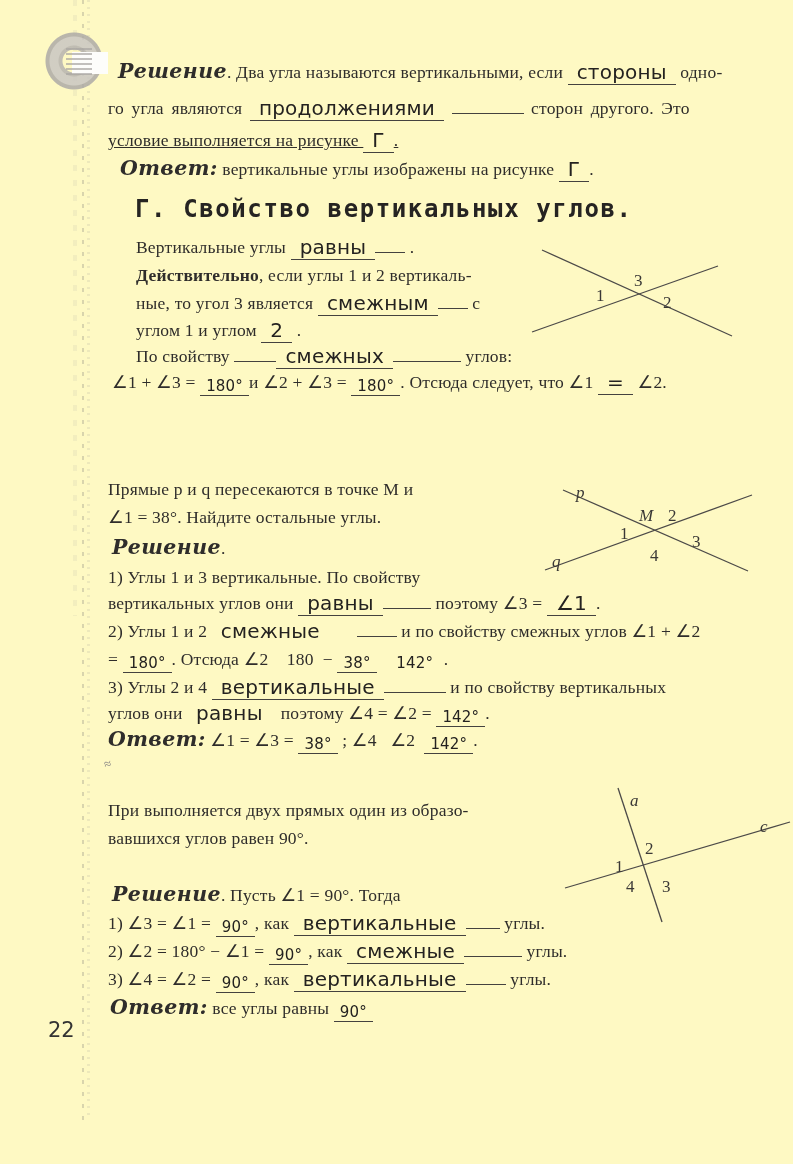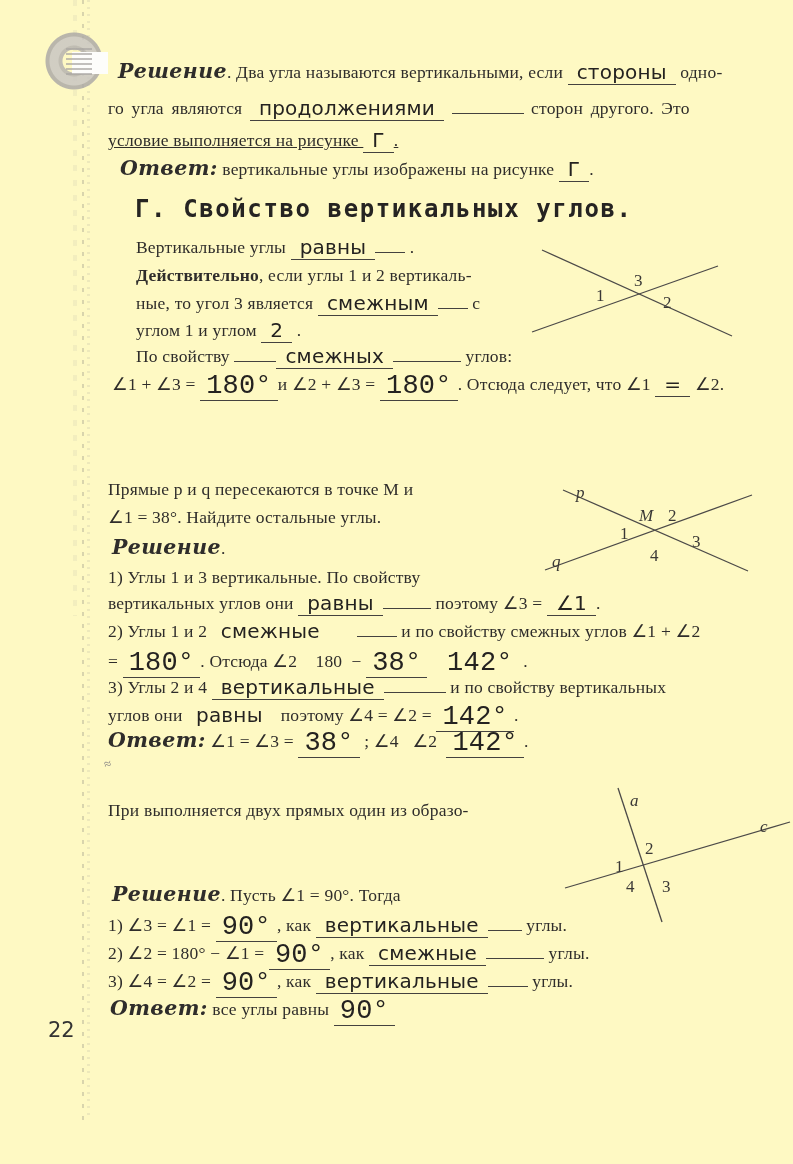--- a/index.html
+++ b/index.html
@@ -17,21 +17,21 @@
   #spiral-notch{position:absolute;left:72px;top:52px;width:36px;height:22px;background:#fdfdfb;}
   #spiral-hatch{position:absolute;left:66px;top:48px;width:26px;height:30px;
     background:repeating-linear-gradient(180deg,#a8a5a2 0 2px, transparent 2px 5px);opacity:.7;}
 
   .l{position:absolute;white-space:pre;font-size:17.5px;line-height:26px;letter-spacing:.2px;}
   .scr{font-family:"DejaVu Serif",serif;font-style:italic;font-weight:bold;font-size:20.5px;letter-spacing:.4px;}
   .b{font-weight:bold;}
   .mono{font-family:"DejaVu Sans Mono",monospace;font-size:24px;letter-spacing:1.6px;font-weight:700;color:#262422;}
   .h{font-family:"DejaVu Sans",sans-serif;font-size:20px;color:#242220;border-bottom:1.6px solid #44423f;
      display:inline-block;line-height:1.05;padding:0 9px 1px;transform:translateY(1px);}
-  .h.big{font-size:27px;transform:translateY(3px);padding:0 6px 0;font-family:Liberation Mono, monospace;}
+  .h.big{font-size:15px;transform:translateY(3px);padding:0 6px 0;}
   .blank{display:inline-block;border-bottom:1.6px solid #44423f;height:15px;}
   .fig{position:absolute;}
   .fig text{font-size:17px;fill:#3a3836;font-family:"Liberation Serif",serif;}
   .fig text.it{font-style:italic;}
   .fig line{stroke:#4c4a48;stroke-width:1.3;}
   #squiggle{position:absolute;left:104px;top:756px;color:#8a8886;font-size:13px;transform:rotate(-12deg);}
   #page-num{position:absolute;left:48px;top:1018px;font-family:"DejaVu Sans",sans-serif;font-size:21px;color:#333;}
 </style>
 </head>
 <body>
@@ -82,20 +82,21 @@
     <text x="136" y="53">2</text>
     <text x="88" y="71">1</text>
     <text x="160" y="79">3</text>
     <text x="118" y="93">4</text>
     <text class="it" x="20" y="99">q</text>
   </svg>
 
   <div id="squiggle">≈</div>
 
   <div class="l" style="left:108px;top:797px;">При выполняется двух прямых один из образо-</div>
+  <div class="l" style="left:108px;top:825px;">вавшихся углов равен 90°.</div>
   <div class="l" style="left:112px;top:881px;"><span class="scr">Решение</span><span>. Пусть ∠1 = 90°. Тогда</span></div>
   <div class="l" style="left:108px;top:910px;"><span>1) ∠3 = ∠1 = </span><span class="h big">90°</span><span>, как </span><span class="h">вертикальные</span><span class="blank" style="width:34px;"></span><span> углы.</span></div>
   <div class="l" style="left:108px;top:938px;"><span>2) ∠2 = 180° − ∠1 = </span><span class="h big">90°</span><span>, как </span><span class="h">смежные</span><span class="blank" style="width:58px;"></span><span> углы.</span></div>
   <div class="l" style="left:108px;top:966px;"><span>3) ∠4 = ∠2 = </span><span class="h big">90°</span><span>, как </span><span class="h">вертикальные</span><span class="blank" style="width:40px;"></span><span> углы.</span></div>
   <div class="l" style="left:110px;top:994px;"><span class="scr">Ответ:</span><span> все углы равны </span><span class="h big">90°</span></div>
 
   <svg class="fig" style="left:558px;top:780px;" width="236" height="150" viewBox="0 0 236 150">
     <line x1="60" y1="8" x2="104" y2="142"></line>
     <line x1="7" y1="108" x2="232" y2="42"></line>
     <text class="it" x="72" y="26">a</text>

